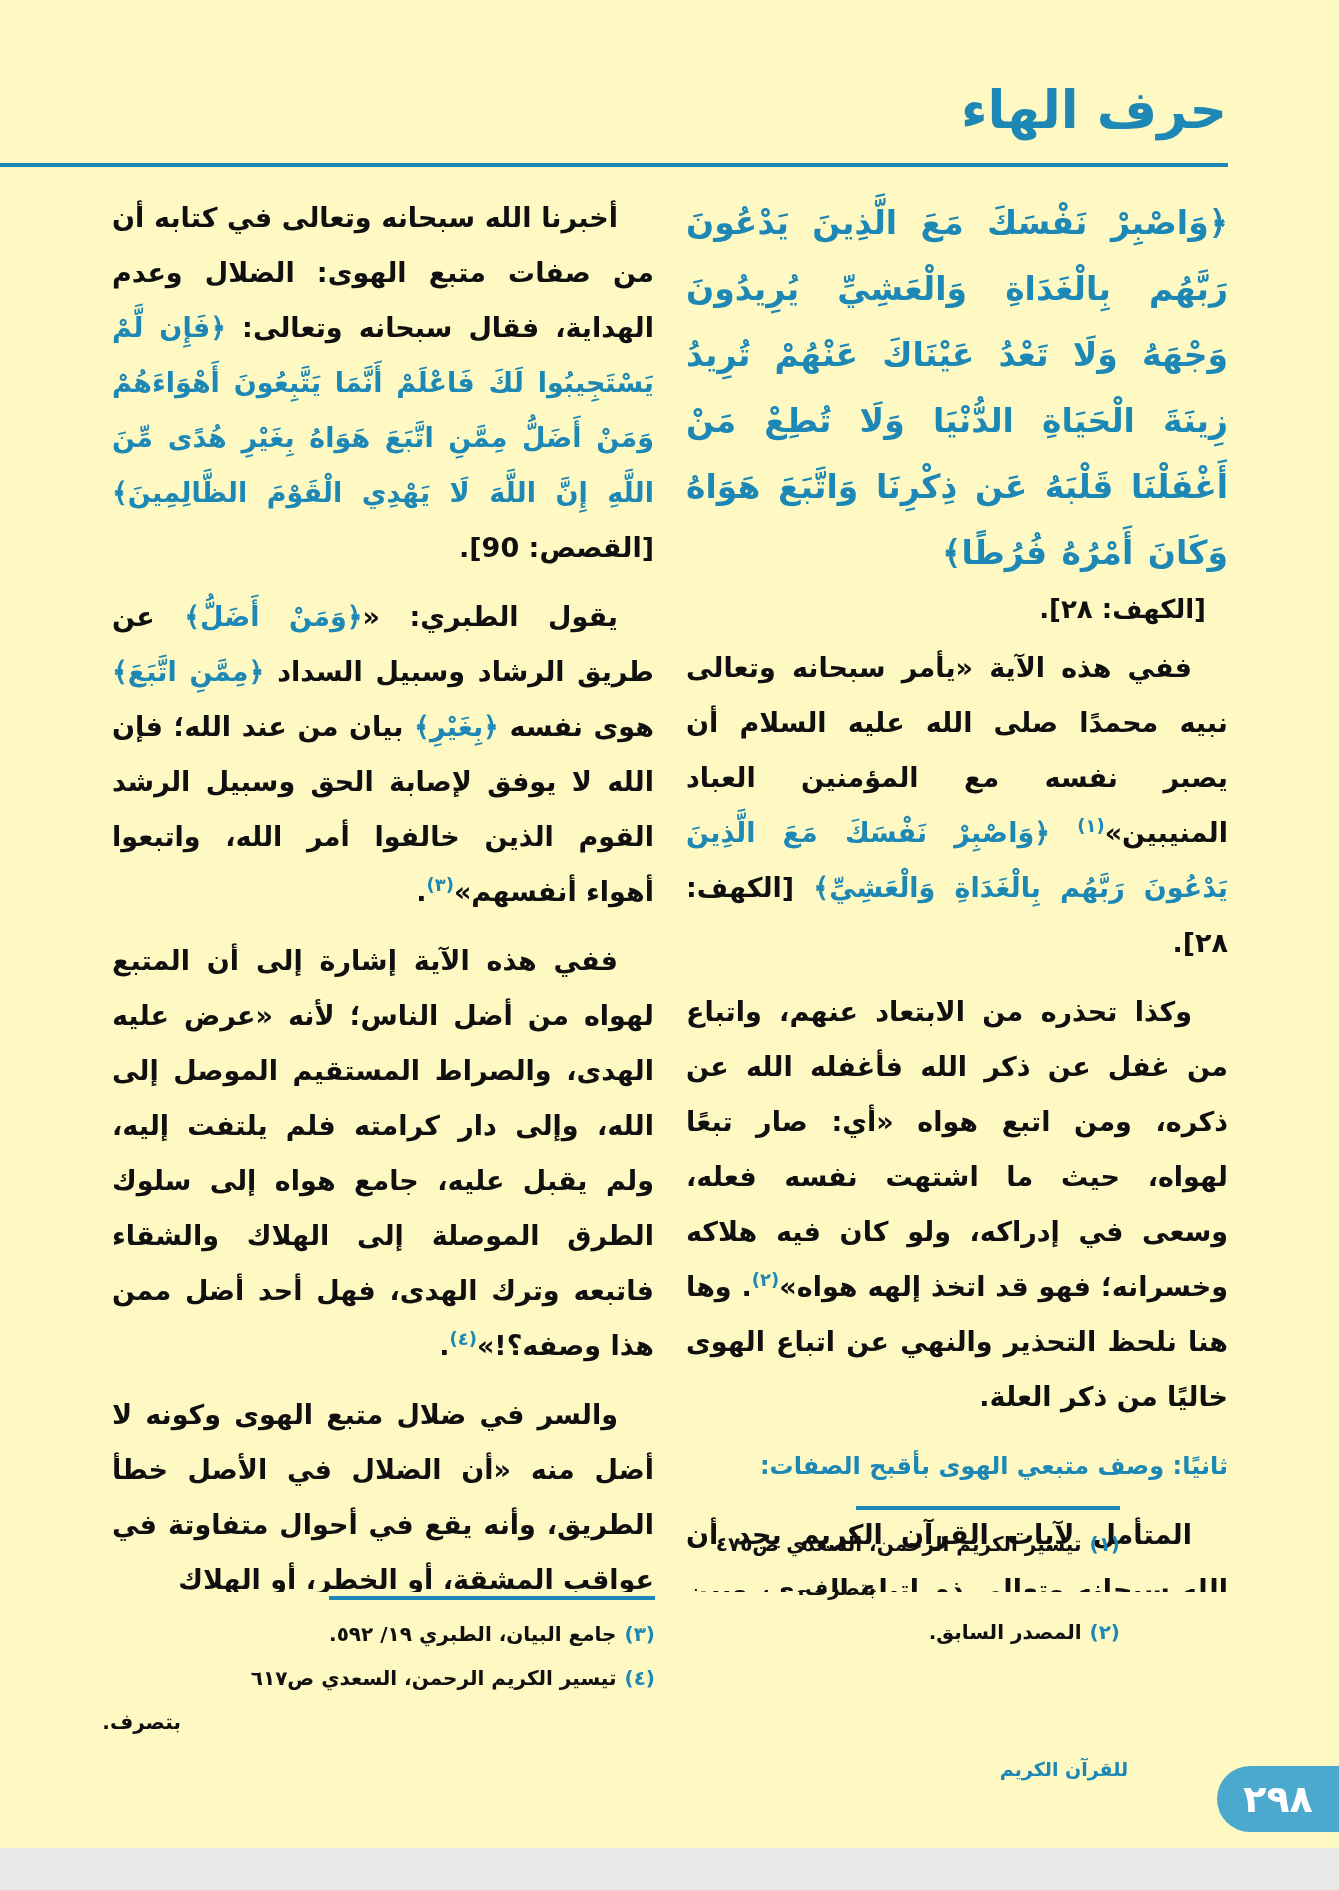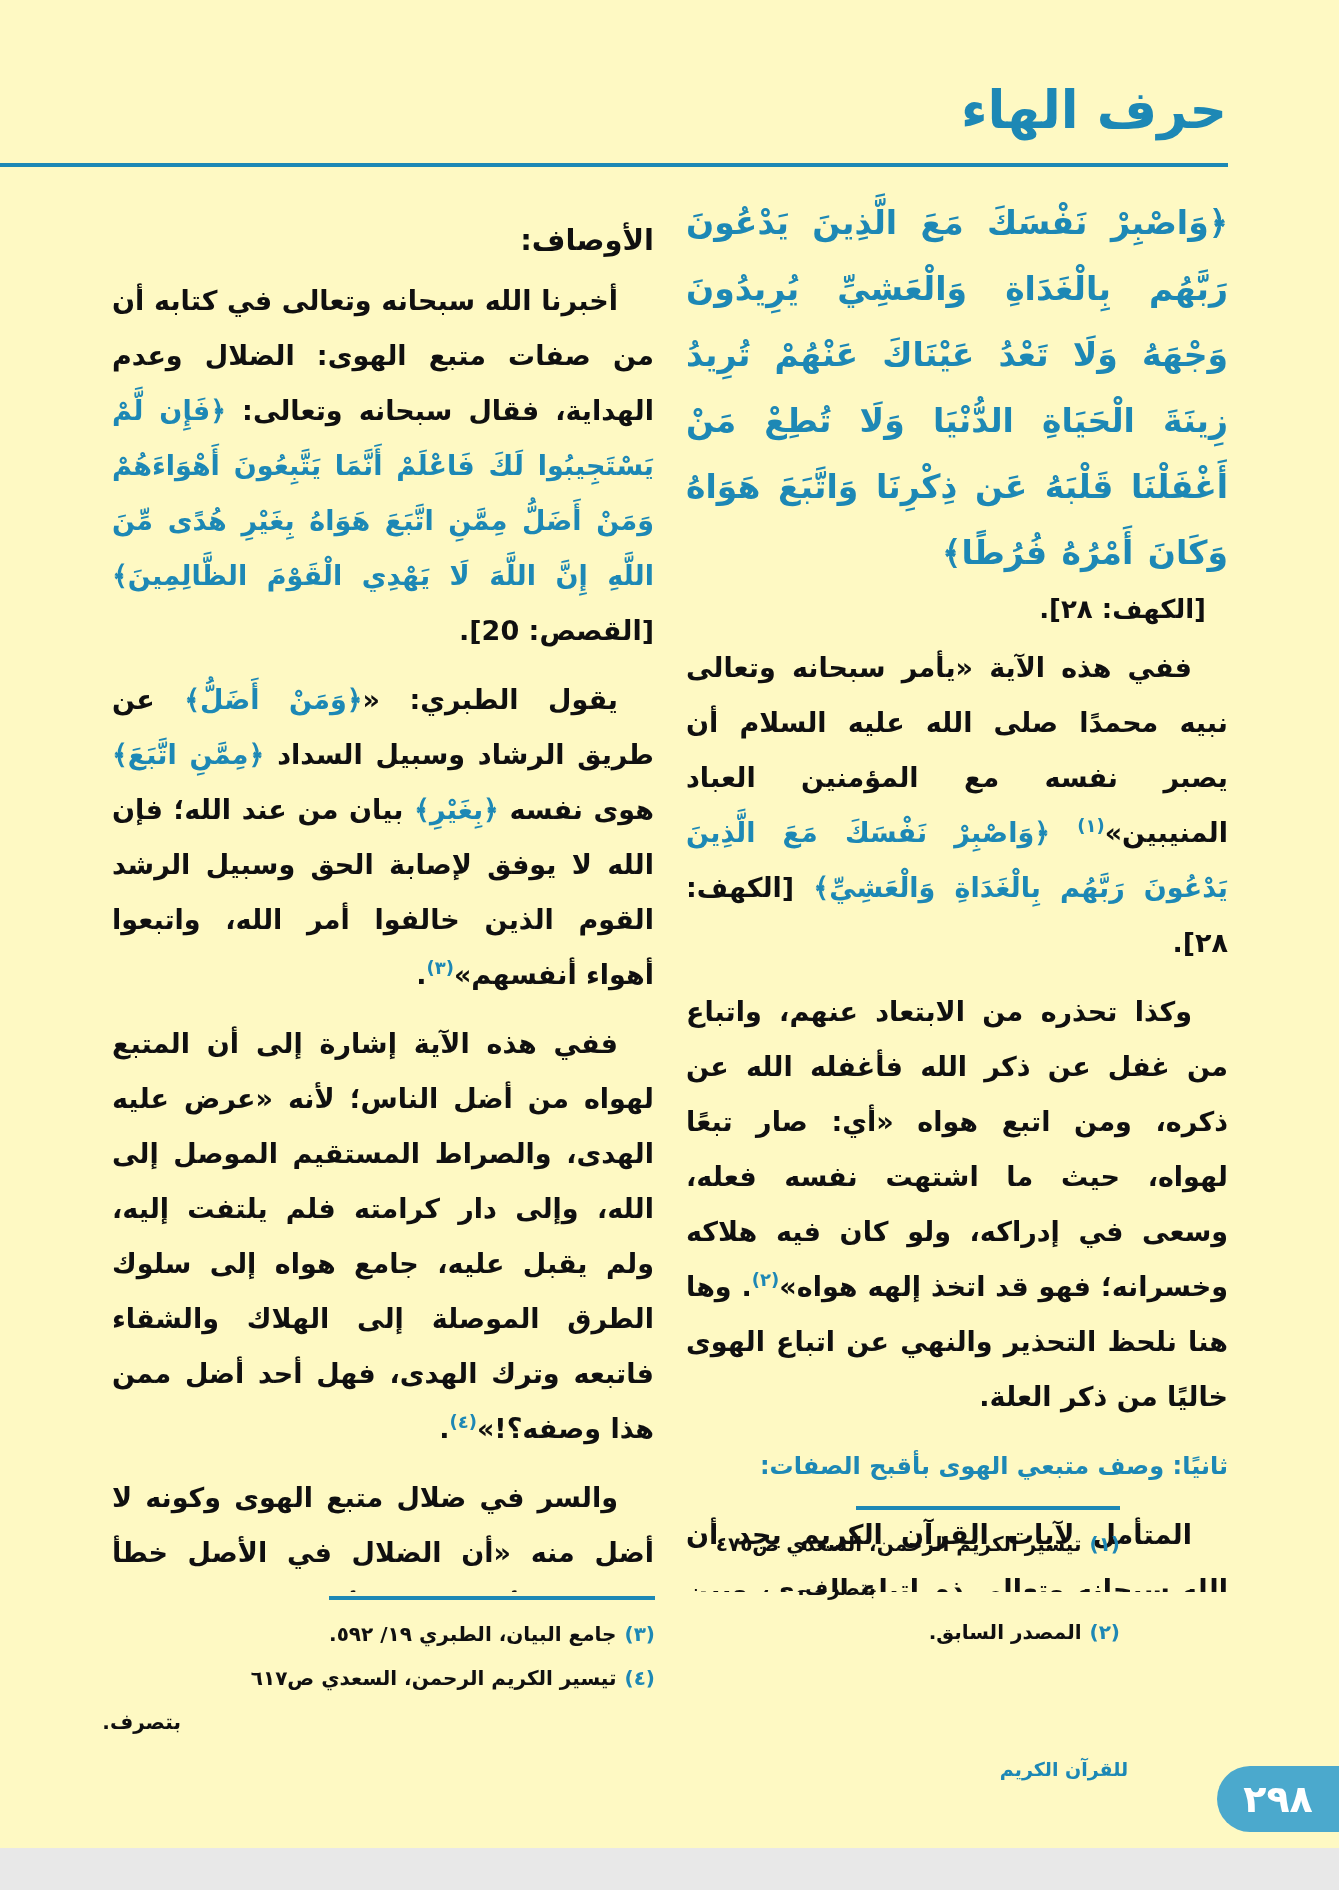--- a/index.html
+++ b/index.html
@@ -131,23 +131,22 @@
       <p class="body indent"><span>ففي هذه الآية «يأمر سبحانه وتعالى نبيه محمدًا صلى الله عليه السلام أن يصبر نفسه مع المؤمنين العباد المنيبين»</span><sup class="fnm">(١)</sup> <span class="q">﴿وَاصْبِرْ نَفْسَكَ مَعَ الَّذِينَ يَدْعُونَ رَبَّهُم بِالْغَدَاةِ وَالْعَشِيِّ﴾</span><span> [الكهف: ٢٨].</span></p>
 
       <p class="body indent"><span>وكذا تحذره من الابتعاد عنهم، واتباع من غفل عن ذكر الله فأغفله الله عن ذكره، ومن اتبع هواه «أي: صار تبعًا لهواه، حيث ما اشتهت نفسه فعله، وسعى في إدراكه، ولو كان فيه هلاكه وخسرانه؛ فهو قد اتخذ إلهه هواه»</span><sup class="fnm">(٢)</sup><span>. وها هنا نلحظ التحذير والنهي عن اتباع الهوى خاليًا من ذكر العلة.</span></p>
 
       <p class="h2-teal">ثانيًا: وصف متبعي الهوى بأقبح الصفات:</p>
 
       <p class="body indent">المتأمل لآيات القرآن الكريم يجد أن الله سبحانه وتعالى ذم اتباع الهوى، وبين خطورته بأكثر من سبيل، ومن هذا وصف متبع الهوى بصفات عديدة، تدل على عظم جرمه، وشنيع فعله، وفيما يلي عرض لهذه</p>
     </div>
 
     <div class="col">
-      <div class="h1-black">الأوصاف:</div>
 
-      <p class="body indent"><span>أخبرنا الله سبحانه وتعالى في كتابه أن من صفات متبع الهوى: الضلال وعدم الهداية، فقال سبحانه وتعالى: </span><span class="q">﴿فَإِن لَّمْ يَسْتَجِيبُوا لَكَ فَاعْلَمْ أَنَّمَا يَتَّبِعُونَ أَهْوَاءَهُمْ وَمَنْ أَضَلُّ مِمَّنِ اتَّبَعَ هَوَاهُ بِغَيْرِ هُدًى مِّنَ اللَّهِ إِنَّ اللَّهَ لَا يَهْدِي الْقَوْمَ الظَّالِمِينَ﴾</span><span> [القصص: 20].</span></p>
+      <p class="body indent"><span>أخبرنا الله سبحانه وتعالى في كتابه أن من صفات متبع الهوى: الضلال وعدم الهداية، فقال سبحانه وتعالى: </span><span class="q">﴿فَإِن لَّمْ يَسْتَجِيبُوا لَكَ فَاعْلَمْ أَنَّمَا يَتَّبِعُونَ أَهْوَاءَهُمْ وَمَنْ أَضَلُّ مِمَّنِ اتَّبَعَ هَوَاهُ بِغَيْرِ هُدًى مِّنَ اللَّهِ إِنَّ اللَّهَ لَا يَهْدِي الْقَوْمَ الظَّالِمِينَ﴾</span><span> [القصص: 90].</span></p>
 
       <p class="body indent"><span>يقول الطبري: «</span><span class="q">﴿وَمَنْ أَضَلُّ﴾</span><span> عن طريق الرشاد وسبيل السداد </span><span class="q">﴿مِمَّنِ اتَّبَعَ﴾</span><span> هوى نفسه </span><span class="q">﴿بِغَيْرِ﴾</span><span> بيان من عند الله؛ فإن الله لا يوفق لإصابة الحق وسبيل الرشد القوم الذين خالفوا أمر الله، واتبعوا أهواء أنفسهم»</span><sup class="fnm">(٣)</sup><span>.</span></p>
 
       <p class="body indent"><span>ففي هذه الآية إشارة إلى أن المتبع لهواه من أضل الناس؛ لأنه «عرض عليه الهدى، والصراط المستقيم الموصل إلى الله، وإلى دار كرامته فلم يلتفت إليه، ولم يقبل عليه، جامع هواه إلى سلوك الطرق الموصلة إلى الهلاك والشقاء فاتبعه وترك الهدى، فهل أحد أضل ممن هذا وصفه؟!»</span><sup class="fnm">(٤)</sup><span>.</span></p>
 
       <p class="body indent">والسر في ضلال متبع الهوى وكونه لا أضل منه «أن الضلال في الأصل خطأ الطريق، وأنه يقع في أحوال متفاوتة في عواقب المشقة، أو الخطر، أو الهلاك</p>
     </div>
   </div>
 
   <div class="fn-block fnR">

